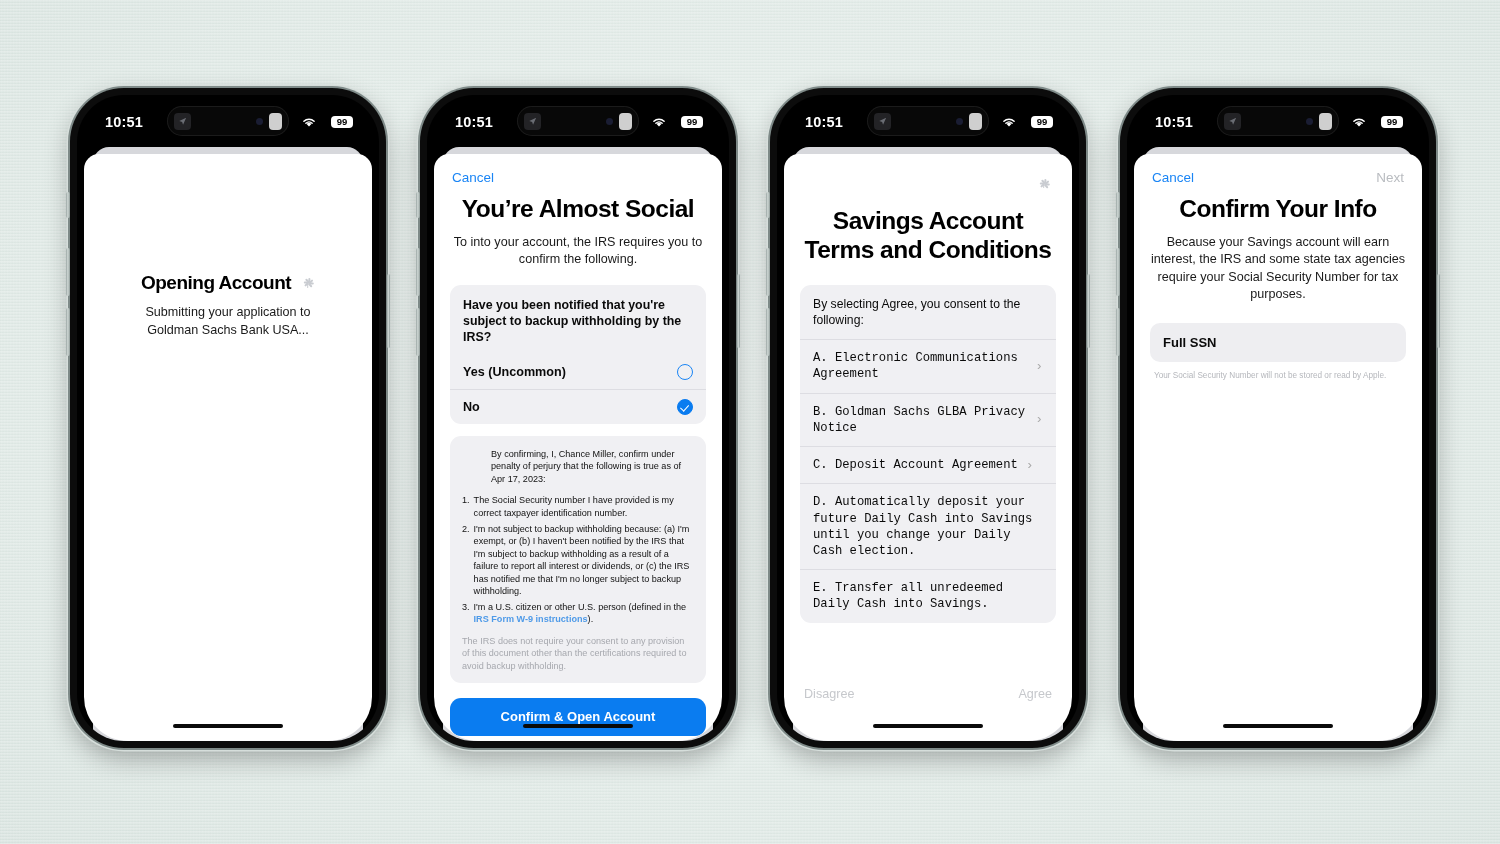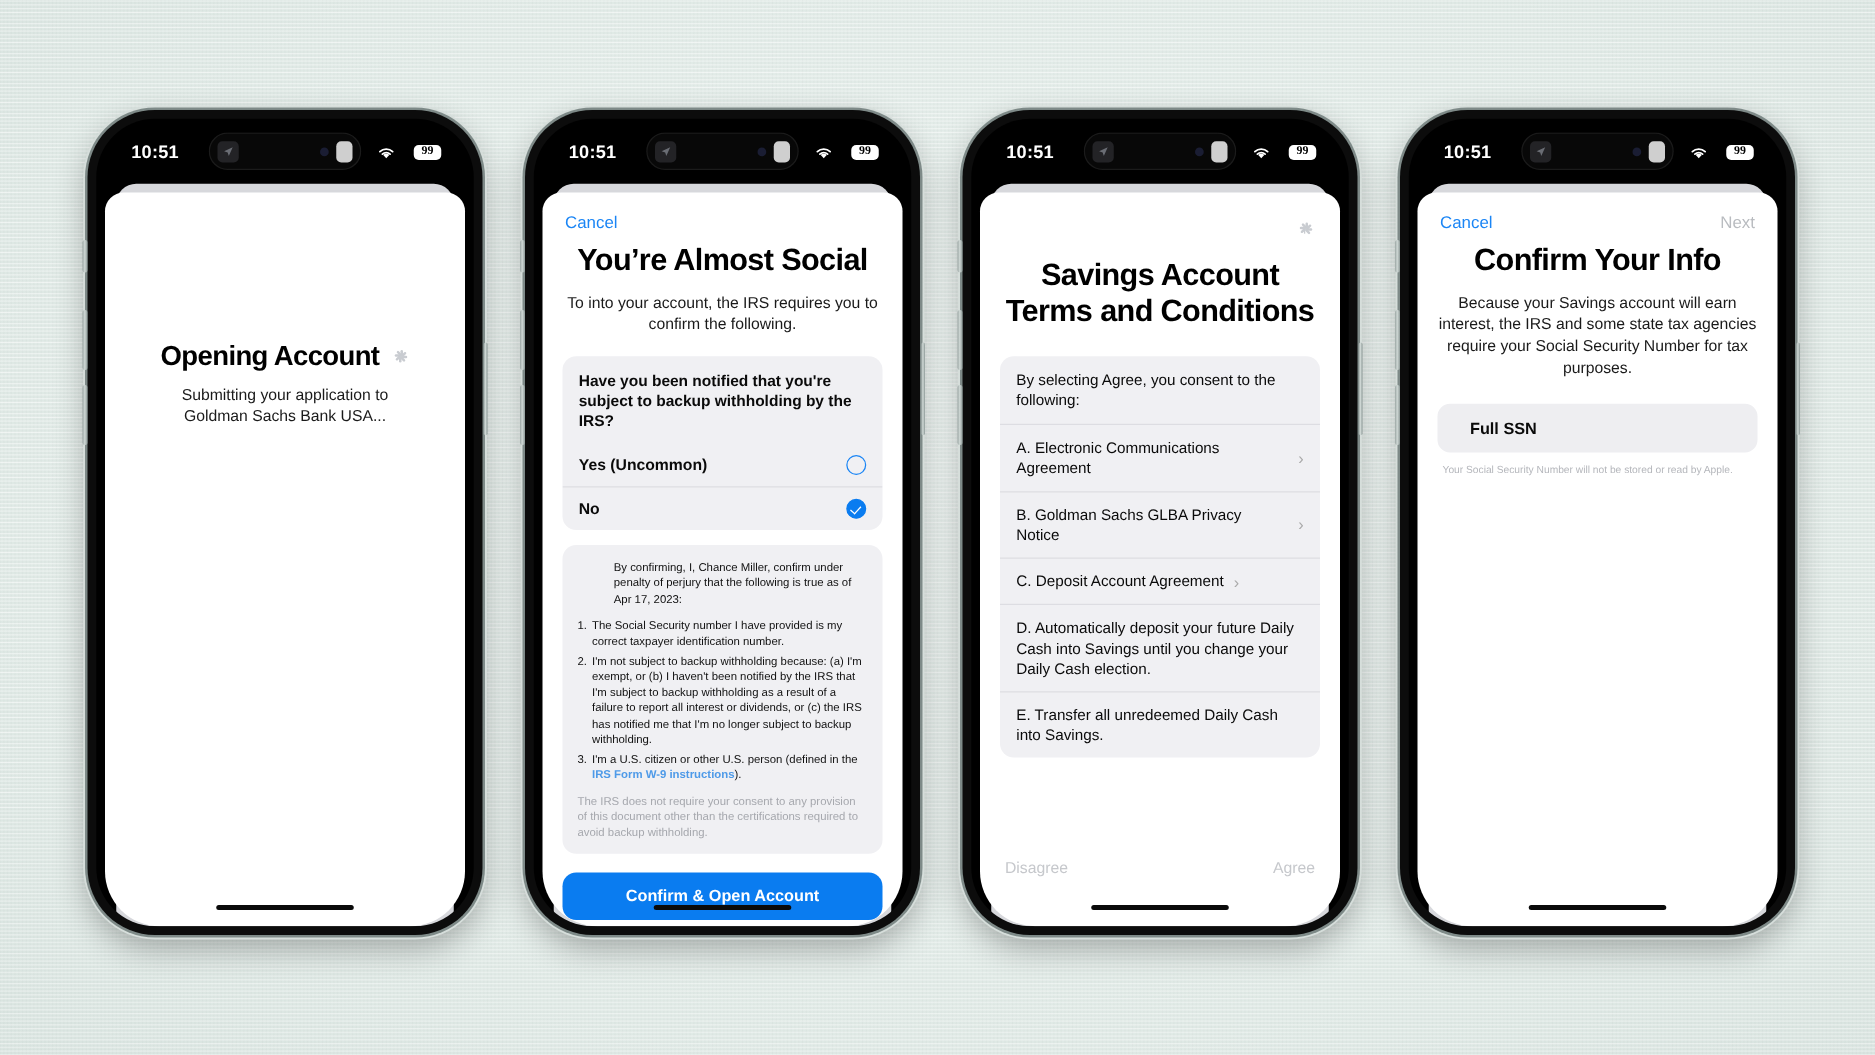--- a/index.html
+++ b/index.html
@@ -85,21 +85,20 @@
     font-size: 14.5px;
     font-weight: bold;
     letter-spacing: 0.2px;
     padding-top: 4px;
   }
   .sb-right {
     display: flex;
     align-items: flex-end;
     gap: 14px;
     padding-top: 4px;
-    font-family: Liberation Serif, serif;
   }
   .wifi-icon { width: 16px; height: 12px; display: block; }
   .battery {
     background: #fff;
     color: #000;
     font-size: 9.5px;
     font-weight: bold;
     border-radius: 4px;
     padding: 1.5px 4px 1.5px 4px;
     line-height: 1;
@@ -190,21 +189,21 @@
     justify-content: space-between;
     padding: 16px 18px 0 18px;
     font-size: 13.5px;
   }
   .nav-cancel { color: #1a85f5; }
   .nav-next { color: #b9bcc0; }
 
   .sheet-body { padding: 0 16px; }
 
   h1.title {
-    font-size: 22px;
+    font-size: 19px;
     font-weight: bold;
     color: #000;
     text-align: center;
     letter-spacing: -0.5px;
     line-height: 1.18;
   }
   h1.title.big { font-size: 24.5px; }
 
   .subtitle {
     font-size: 12.6px;
@@ -349,20 +348,21 @@
   .tc-row {
     display: flex;
     align-items: center;
     justify-content: flex-start;
     gap: 8px;
     padding: 10px 13px;
     font-size: 12.2px;
     color: #0a0a0a;
     line-height: 1.33;
     border-top: 1px solid #dddde2;
+    font-family: Liberation Mono, monospace;
   }
   .chev {
     flex: 0 0 auto;
     color: #aaa;
     font-size: 13px;
     line-height: 1;
   }
   .tc-actions {
     position: absolute;
     bottom: 40px;
@@ -373,21 +373,21 @@
     padding: 0 20px;
     font-size: 12.6px;
     color: #c6c8cc;
   }
 
   
   .ssn-field {
     background: #eeeef1;
     border-radius: 10px;
     margin-top: 20px;
-    padding: 12px 26px;
+    padding: 12px 13px;
     font-size: 13px;
     font-weight: bold;
     color: #0a0a0a;
   }
   .ssn-note {
     margin-top: 8px;
     padding: 0 4px;
     font-size: 8.2px;
     color: #b5b7bc;
     line-height: 1.4;

